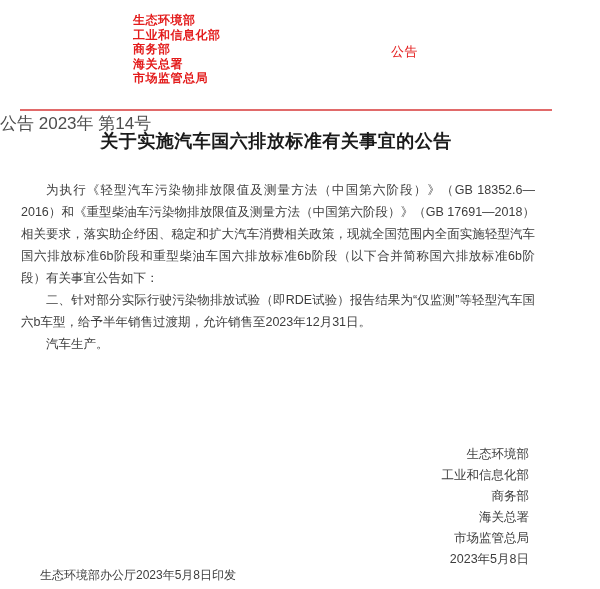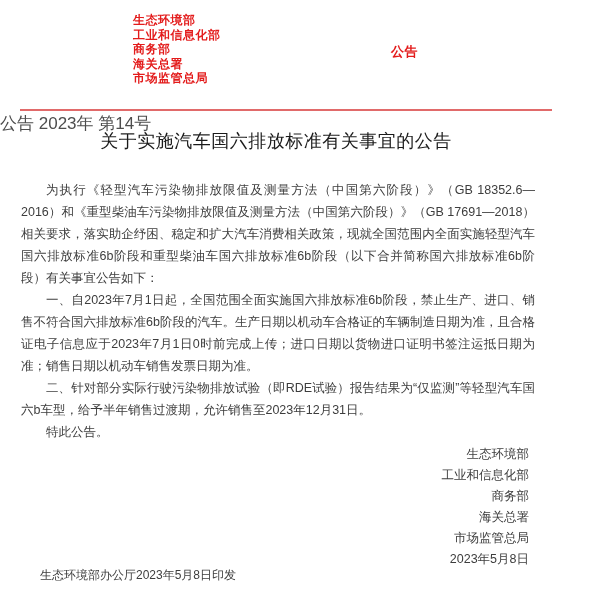--- a/index.html
+++ b/index.html
@@ -21,21 +21,21 @@
     line-height: 14.6px;
     color: var(--accent-red, #e31b1b);
     letter-spacing: 0.5px;
     white-space: nowrap;
   }
   .gonggao-label {
     position: absolute;
     left: 391px;
     top: 43px;
     font-size: 13px;
-    font-weight: bold;
+    font-weight: normal;
     color: var(--accent-red, #e31b1b);
     letter-spacing: 0.5px;
   }
   .doc-number {
     position: absolute;
     top: 112px;
     left: 0;
     width: 100%;
     font-size: 17px;
     color: var(--muted, #4d4d4d);
@@ -49,21 +49,21 @@
     background: var(--divider-red, #e16a6a);
   }
   .title {
     position: absolute;
     top: 129px;
     left: 0;
     width: 100%;
     margin: 0;
     text-align: center;
     font-size: 18px;
-    font-weight: normal;
+    font-weight: bold;
     color: #1a1a1a;
     letter-spacing: 0.5px;
   }
   .body-text {
     position: absolute;
     top: 167px;
     left: 21px;
     right: 17px;
     font-size: 12.5px;
     line-height: 22px;
@@ -110,23 +110,22 @@
   <div class="gonggao-label">公告</div>
 
   <div class="doc-number">公告 2023年 第14号</div>
 
   <div class="divider"></div>
 
   <h1 class="title">关于实施汽车国六排放标准有关事宜的公告</h1>
 
   <div class="body-text">
     <p>为执行《轻型汽车污染物排放限值及测量方法（中国第六阶段）》（GB 18352.6—2016）和《重型柴油车污染物排放限值及测量方法（中国第六阶段）》（GB 17691—2018）相关要求，落实助企纾困、稳定和扩大汽车消费相关政策，现就全国范围内全面实施轻型汽车国六排放标准6b阶段和重型柴油车国六排放标准6b阶段（以下合并简称国六排放标准6b阶段）有关事宜公告如下：</p>
-    <p>一、自2023年7月1日起，全国范围全面实施国六排放标准6b阶段，禁止生产、进口、销售不符合国六排放标准6b阶段的汽车。生产日期以机动车合格证的车辆制造日期为准，且合格证电子信息应于2023年7月1日0时前完成上传；进口日期以货物进口证明书签注运抵日期为准；销售日期以机动车销售发票日期为准。</p>
     <p>二、针对部分实际行驶污染物排放试验（即RDE试验）报告结果为“仅监测”等轻型汽车国六b车型，给予半年销售过渡期，允许销售至2023年12月31日。</p>
-    <p>特此公告。</p>
+    <p>汽车生产。</p>
   </div>
 
   <div class="signature">
     <div>生态环境部</div>
     <div>工业和信息化部</div>
     <div>商务部</div>
     <div>海关总署</div>
     <div>市场监管总局</div>
     <div>2023年5月8日</div>
   </div>

